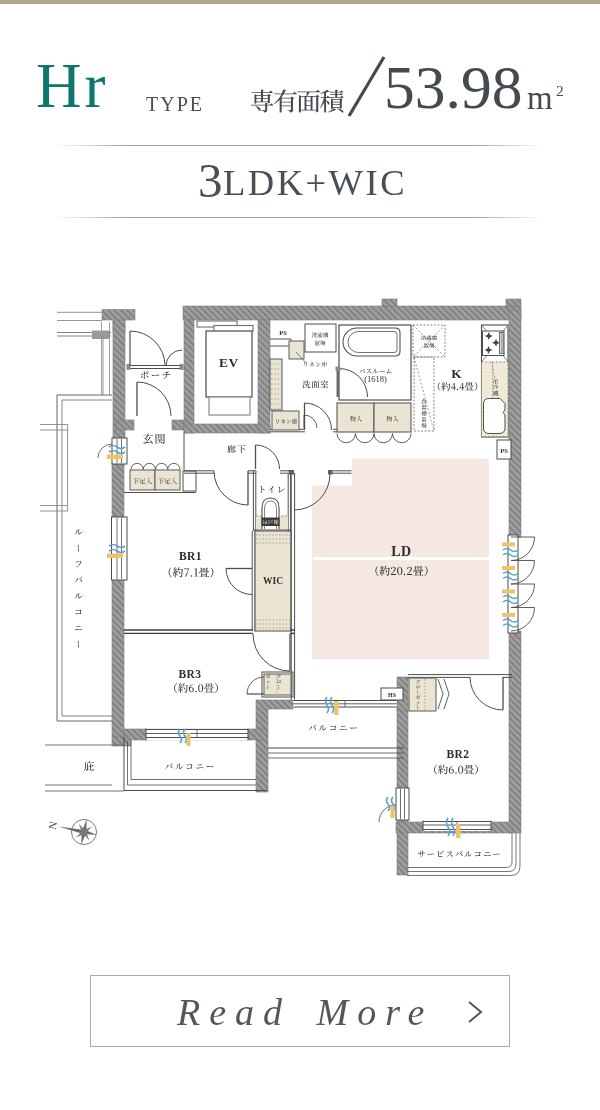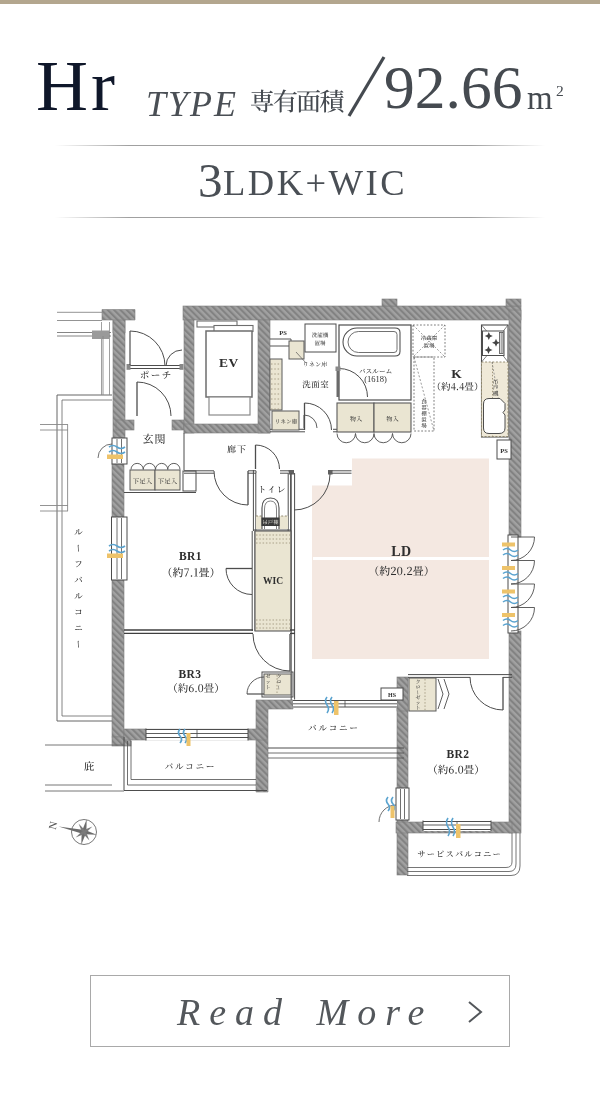--- a/index.html
+++ b/index.html
@@ -4,29 +4,29 @@
 <style>
 html,body{margin:0;padding:0;background:#fff;}
 body{width:600px;height:1110px;position:relative;font-family:"Liberation Serif",serif;overflow:hidden;}
 .abs{position:absolute;}
 </style>
 </head>
 <body>
 
 <div class="abs" style="left:0;top:0;width:600px;height:4px;background:#b3a68e;"></div>
 
-<div class="abs" style="left:36px;top:57px;font-size:72px;line-height:58px;color:#0f172a;letter-spacing:3px;">Hr</div>
-
-<div class="abs" style="left:146px;top:95px;font-size:36px;line-height:19px;color:#4a4f55;letter-spacing:2px;font-style:italic;">TYPE</div>
+<div class="abs" style="left:36px;top:57px;font-size:63px;line-height:58px;color:#0f766e;letter-spacing:3px;">Hr</div>
+
+<div class="abs" style="left:146px;top:95px;font-size:20px;line-height:19px;color:#4a4f55;letter-spacing:2px;">TYPE</div>
 
 <svg class="abs" style="left:340px;top:50px;" width="55" height="75" viewBox="0 0 55 75">
     <line x1="9" y1="66" x2="44" y2="7" stroke="#454a50" stroke-width="3.2"></line>
   </svg>
 
-<div class="abs" style="left:384px;top:67px;font-size:61.5px;line-height:41px;color:#454a50;">92.66</div>
+<div class="abs" style="left:384px;top:67px;font-size:61.5px;line-height:41px;color:#454a50;">53.98</div>
 
 <div class="abs" style="left:527px;top:91px;font-size:33px;line-height:15px;color:#454a50;">m</div>
 <div class="abs" style="left:556px;top:85px;font-size:15.5px;line-height:11px;color:#454a50;">2</div>
 
 <div class="abs" style="left:55px;top:145px;width:490px;height:1px;background:linear-gradient(to right,rgba(160,160,160,0),rgba(150,150,150,.9) 15%,rgba(150,150,150,.9) 85%,rgba(160,160,160,0));"></div>
 
 <div class="abs" style="left:198px;top:164px;font-size:49px;line-height:33px;color:#4a4f55;">3</div>
 <div class="abs" style="left:223px;top:170px;font-size:36.5px;line-height:25px;color:#4a4f55;letter-spacing:2.5px;">LDK+WIC</div>
 
 <div class="abs" style="left:55px;top:217px;width:490px;height:1px;background:linear-gradient(to right,rgba(160,160,160,0),rgba(150,150,150,.9) 15%,rgba(150,150,150,.9) 85%,rgba(160,160,160,0));"></div>

